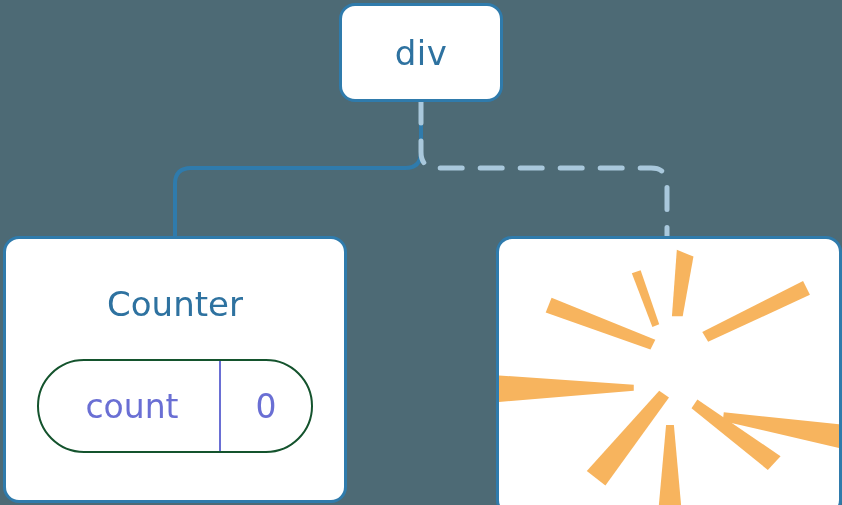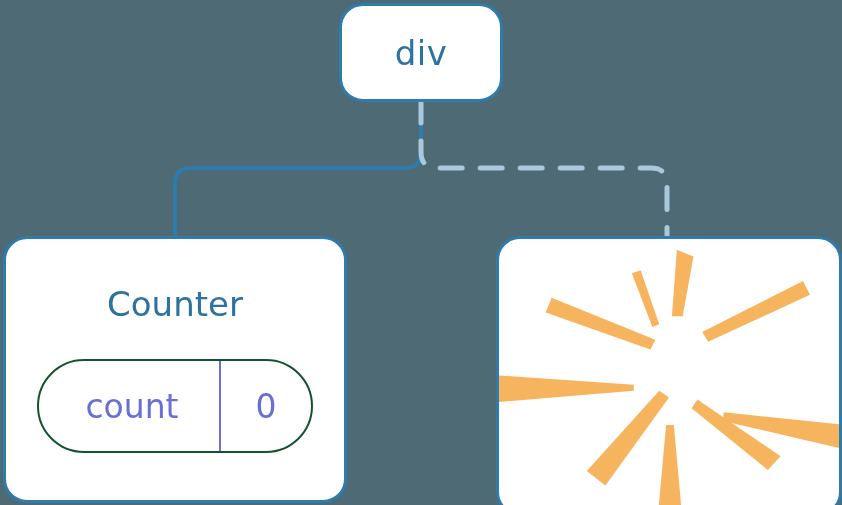--- a/index.html
+++ b/index.html
@@ -24,21 +24,21 @@
     width: 842px;
     height: 505px;
     pointer-events: none;
   }
 
   
   .node {
     position: absolute;
     background: #ffffff;
     border: 3px solid #2f7bac;
-    border-radius: 24px;
+    border-radius: 16px;
     box-sizing: border-box;
     overflow: hidden;
   }
 
   
   #node-root {
     left: 339px;
     top: 3px;
     width: 164px;
     height: 99px;

